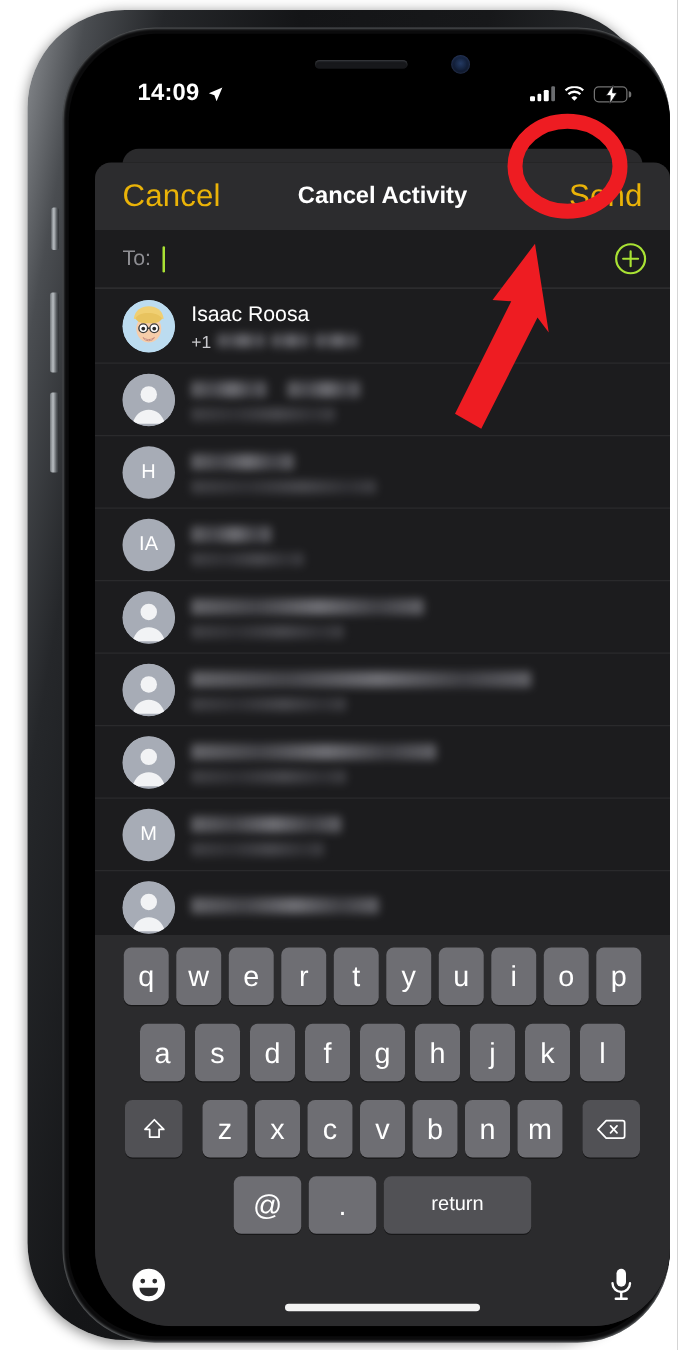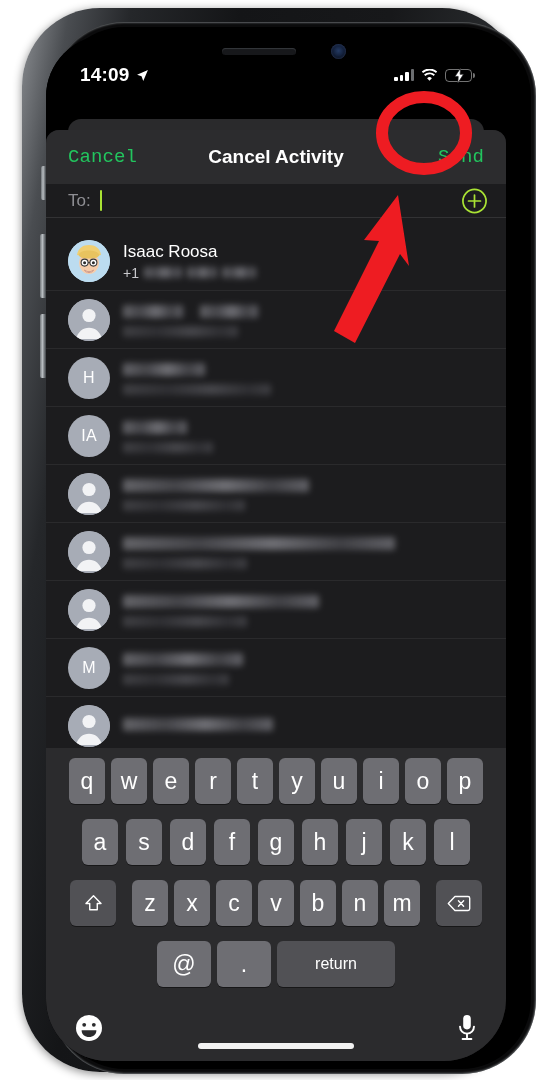--- a/index.html
+++ b/index.html
@@ -18,21 +18,21 @@
   .phone-mid{
     position:absolute; left:28px; top:14px; width:486px; height:1052px;
     border-radius:74px; background:#0b0b0c;
     box-shadow:inset 0 0 2px 1px rgba(180,185,190,.5);
   }
   .phone-bezel{
     position:absolute; left:33px; top:19px; width:476px; height:1042px;
     border-radius:70px; background:#000;
   }
   .screen{
-    position:absolute; left:24px; top:27px; width:460px; height:1026px;
+    position:absolute; left:54px; top:27px; width:460px; height:1026px;
     border-radius:62px; background:#000; overflow:hidden;
   }
 
   
   .btn-side{ position:absolute; background:linear-gradient(90deg,#6f7478,#b9bec2 35%,#54585c 75%,#2d3033); border-radius:2px; }
   .btn-mute{ left:19px; top:158px; width:6px; height:34px; }
   .btn-volup{ left:18px; top:226px; width:7px; height:64px; }
   .btn-voldn{ left:18px; top:306px; width:7px; height:64px; }
   .btn-power{ right:18px; top:258px; width:7px; height:104px;
     background:linear-gradient(270deg,#6f7478,#b9bec2 35%,#54585c 75%,#2d3033); }
@@ -83,28 +83,28 @@
   .bg-card{ position:absolute; left:22px; right:22px; top:84px; height:42px;
             background:#2a2a2c; border-radius:13px 13px 0 0; }
 
   
   .sheet{ position:absolute; left:0; right:0; top:95px; bottom:0;
           background:#1c1c1e; border-radius:13px 13px 0 0; overflow:hidden; }
 
   .navbar{ position:relative; height:54px; background:#2c2c2e;
            display:flex; align-items:center; justify-content:space-between;
            padding:0 22px; }
-  .nav-btn{ font-size:19px; color:#22c55e; background:none; border:none;
-            font-family:Liberation Mono, monospace; cursor:pointer; letter-spacing:.1px; }
+  .nav-btn{ font-size:25px; color:#eab308; background:none; border:none;
+            font-family:Liberation Sans, sans-serif; cursor:pointer; letter-spacing:.1px; }
   .nav-title{ position:absolute; left:0; right:0; text-align:center;
               font-size:19px; font-weight:700; color:#fff; pointer-events:none; }
   .nav-send{ position:relative; z-index:3; }
 
   
-  .to-row{ position:relative; height:34px; background:#1c1c1e;
+  .to-row{ position:relative; height:47px; background:#1c1c1e;
            display:flex; align-items:center; padding:0 0 0 22px;
            border-bottom:1px solid #323234; }
   .to-label{ font-size:17px; color:#8e8e93; }
   .caret{ width:2.5px; height:21px; background:#a9e234; margin-left:9px;
           border-radius:1px; }
   .plus-btn{ position:absolute; right:18px; top:50%; transform:translateY(-50%);
              width:27px; height:27px; }
 
   
   .contacts{ position:absolute; left:0; right:0; top:101px; bottom:0; }

